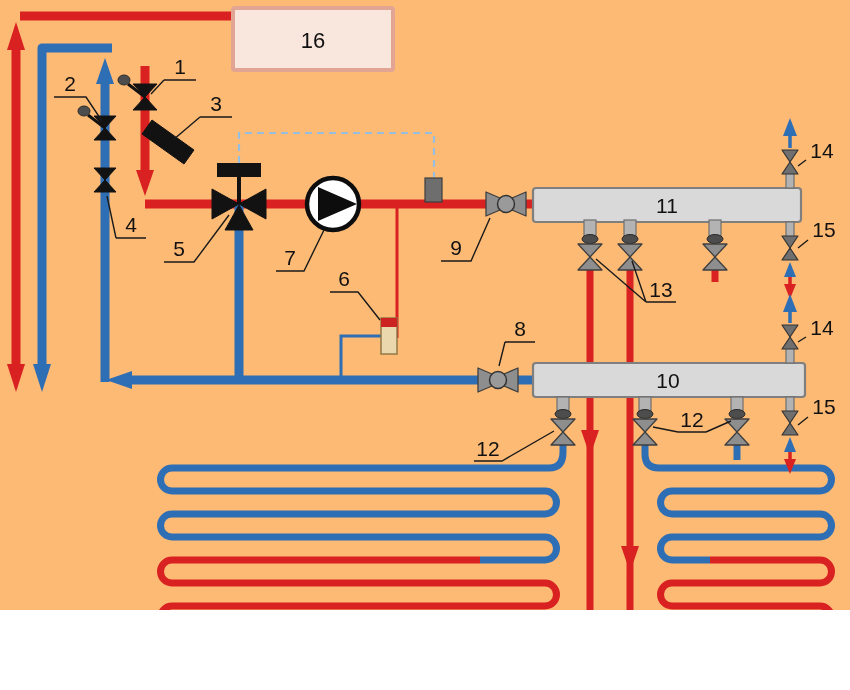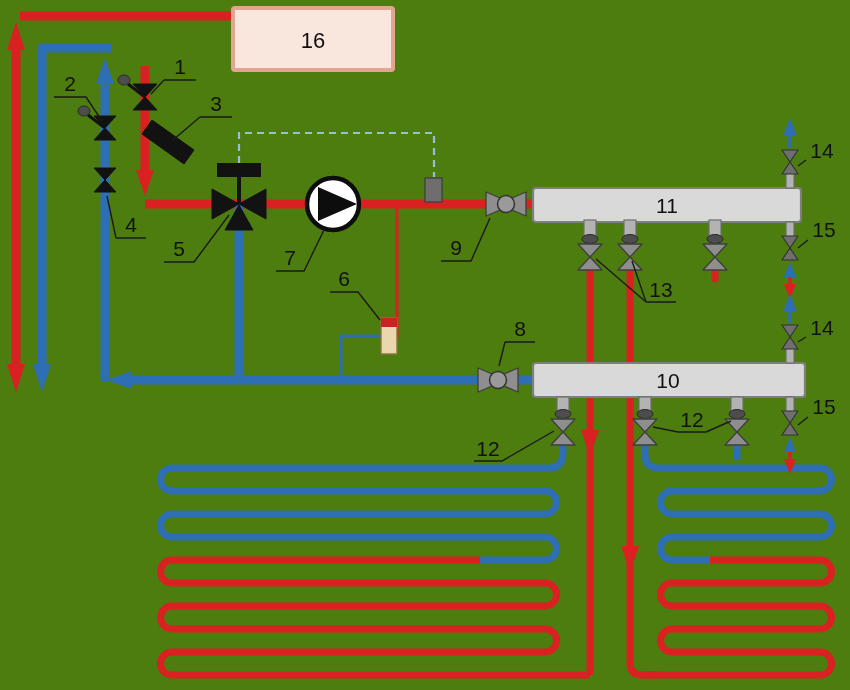--- a/index.html
+++ b/index.html
@@ -1,16 +1,16 @@
 <!DOCTYPE html>
 <html><head>
 <meta charset="utf-8">
 <style>
   html,body{margin:0;padding:0;background:#ffffff;}
-  .stage{position:relative;width:850px;height:690px;background:#4d7c0f;font-family:"Liberation Sans",sans-serif;}
+  .stage{position:relative;width:850px;height:610px;background:#fdba74;font-family:"Liberation Sans",sans-serif;}
   svg{display:block;}
   .pipe-hot{stroke:#d92121;stroke-width:9;fill:none;stroke-linejoin:round;}
   .pipe-cold{stroke:#2e6eb5;stroke-width:9;fill:none;stroke-linejoin:round;}
   .pipe-hot-loop{stroke:#d92121;stroke-width:7;fill:none;}
   .pipe-cold-loop{stroke:#2e6eb5;stroke-width:7;fill:none;}
   .pipe-thin-hot{stroke:#d92121;stroke-width:3;fill:none;}
   .pipe-thin-cold{stroke:#2e6eb5;stroke-width:3;fill:none;}
   .pipe-sm-hot{stroke:#d92121;stroke-width:3.5;fill:none;}
   .pipe-sm-cold{stroke:#2e6eb5;stroke-width:3.5;fill:none;}
   .ctrl{stroke:#96bede;stroke-width:2.2;fill:none;stroke-dasharray:7 5;}

